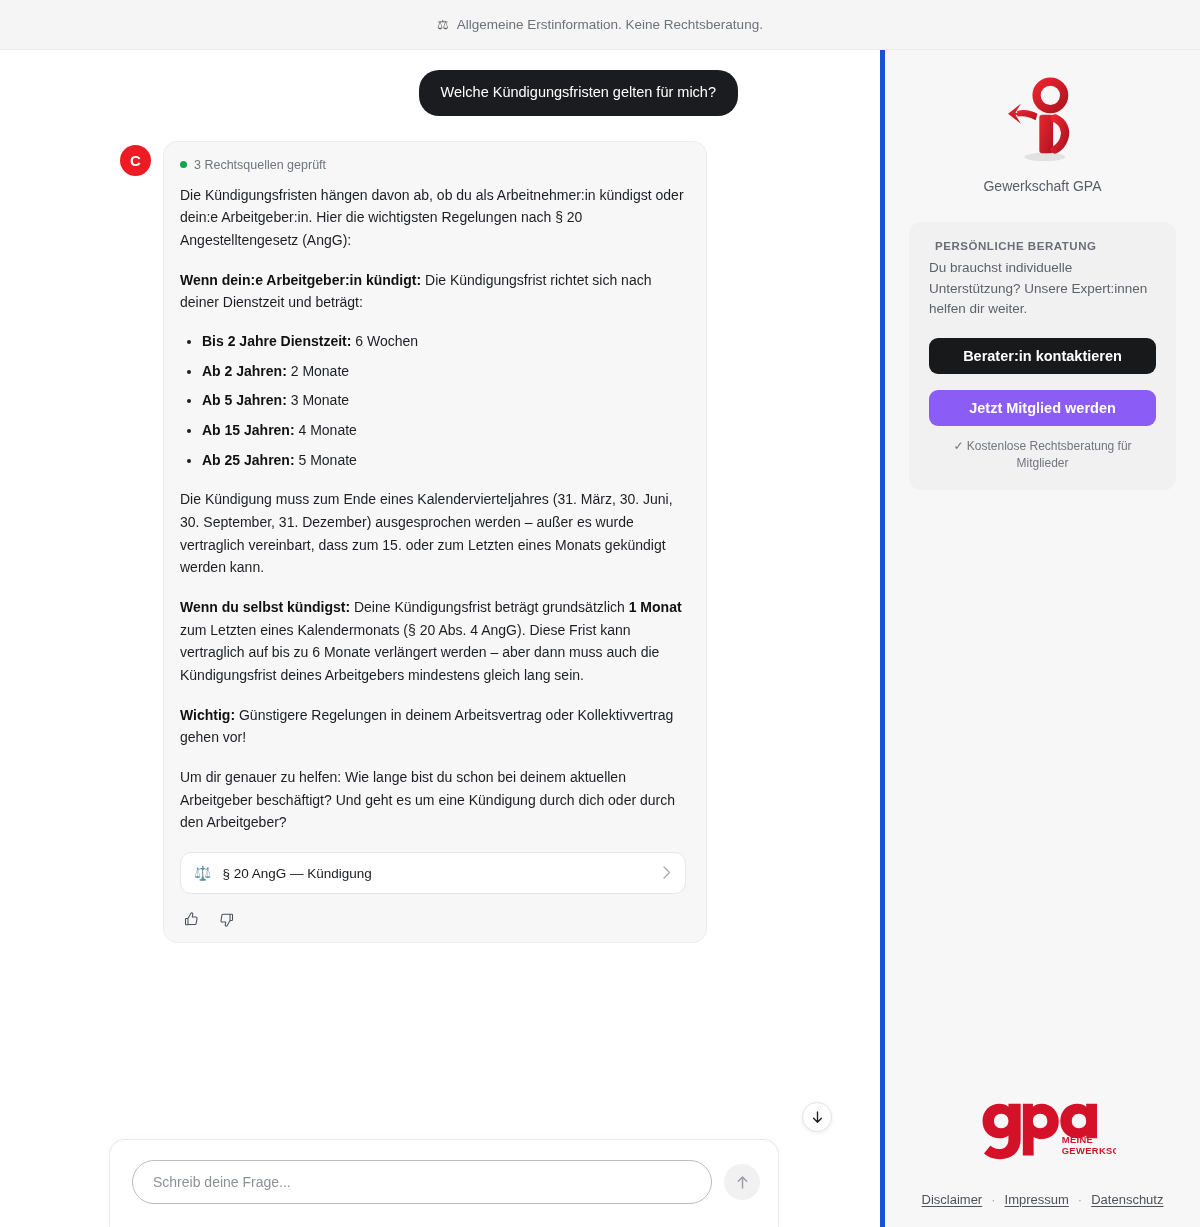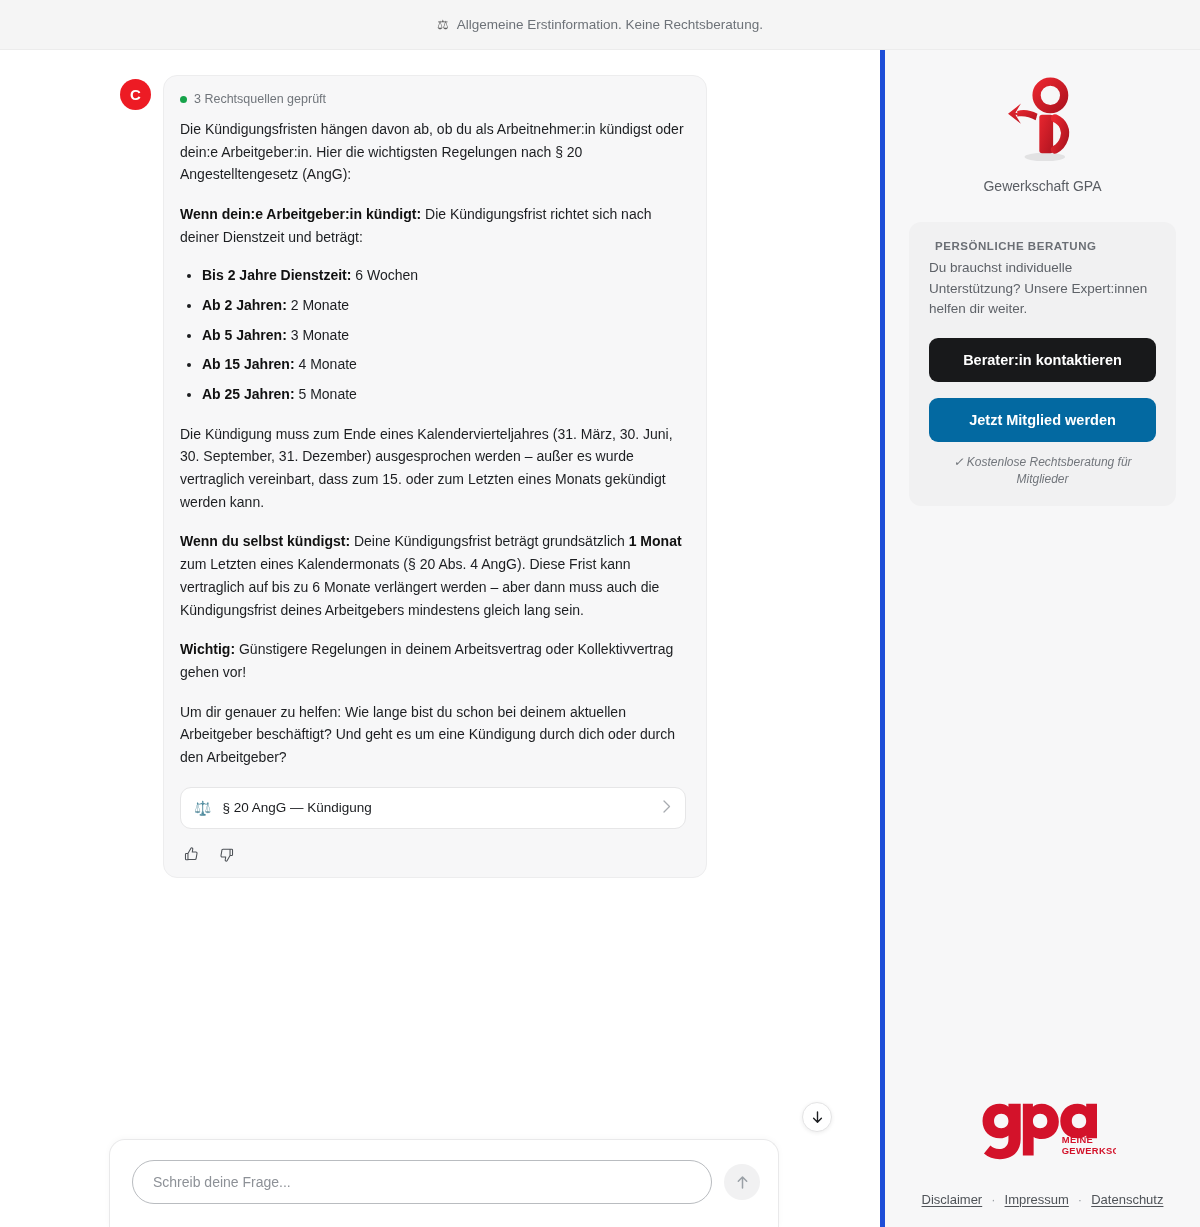--- a/index.html
+++ b/index.html
@@ -322,37 +322,36 @@
   }
   .advice-text {
     font-size: 13.5px;
     line-height: 1.52;
     color: #5e6268;
     margin-bottom: 18px;
   }
   .btn-dark, .btn-red {
     display: block;
     width: 100%;
-    height: 44px;
+    height: 36px;
     border: none;
     border-radius: 9px;
     font-size: 14.5px;
     font-weight: 700;
     cursor: pointer;
     font-family: "Liberation Sans", sans-serif;
   }
   .btn-dark { background: #18191b; color: #fff; }
-  .btn-red { background: #0369a1; color: #fff; margin-top: 16px; }
+  .btn-red { background: #8b5cf6; color: #fff; margin-top: 16px; }
   .advice-note {
     margin-top: 12px;
     font-size: 12px;
     line-height: 1.45;
     color: #72767c;
     text-align: center;
-    font-style: italic;
   }
 
   .sidebar-spacer { flex: 1 1 auto; }
 
   .footer-block {
     display: flex;
     flex-direction: column;
     align-items: center;
     padding-bottom: 4px;
   }
@@ -381,20 +380,23 @@
   <div class="disclaimer-bar">
     <span class="scale-ico">⚖</span>
     <span>Allgemeine Erstinformation. Keine Rechtsberatung.</span>
   </div>
 
   <div class="body-wrap">
 
     <div class="chat-col">
       <div class="scroll-area">
 
+        <div class="msg-user-row">
+          <div class="bubble-user">Welche Kündigungsfristen gelten für mich?</div>
+        </div>
 
         <div class="msg-assist-row">
           <div class="avatar">C</div>
 
           <div class="assist-card">
 
             <div class="src-badge">
               <span class="src-dot"></span>
               <span>3 Rechtsquellen geprüft</span>
             </div>

